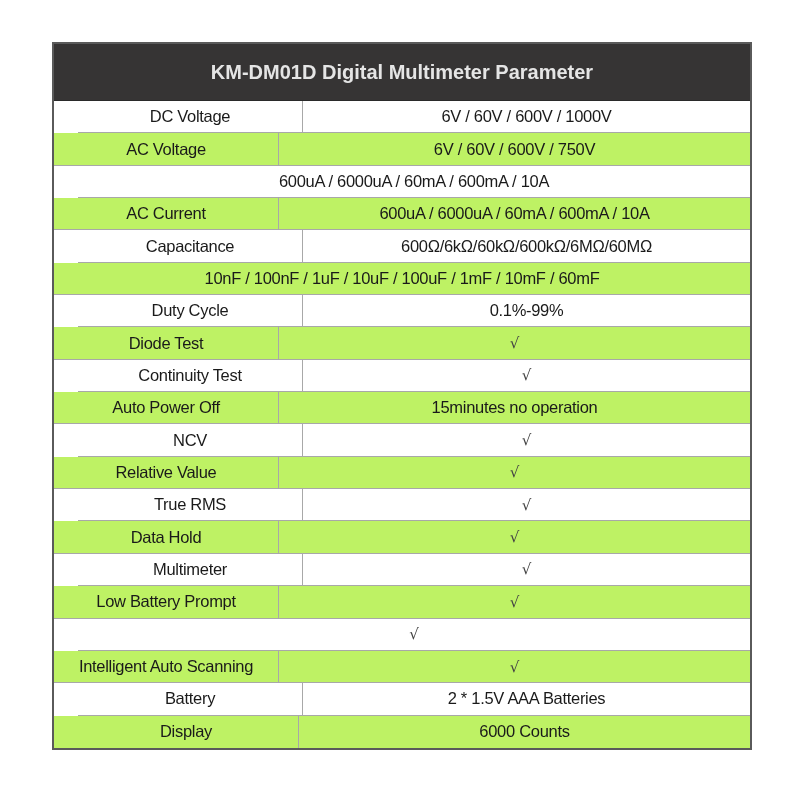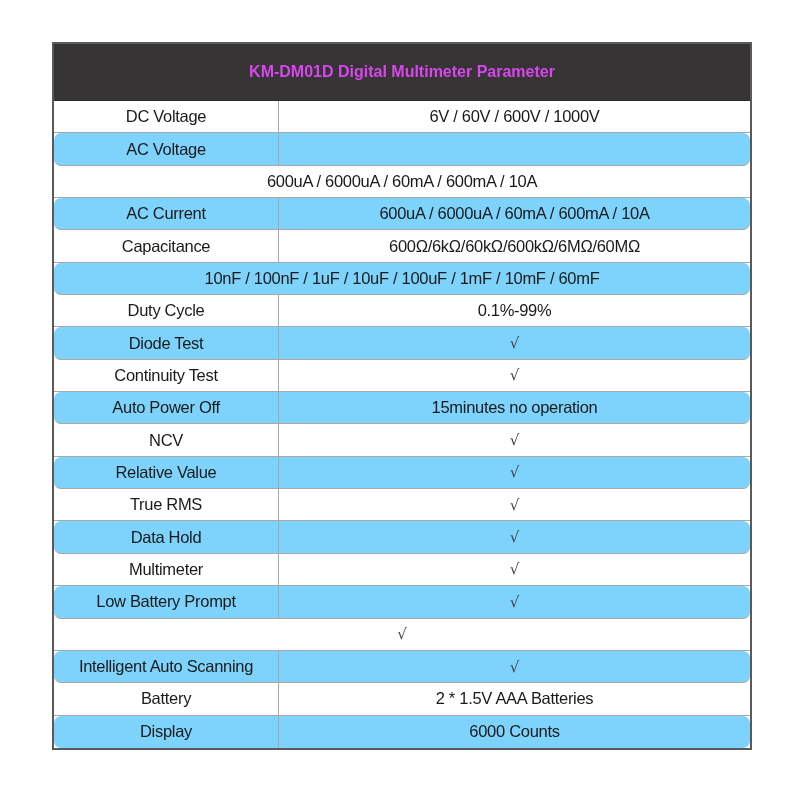--- a/index.html
+++ b/index.html
@@ -16,41 +16,42 @@
       top: 42px;
       width: 700px;
       border: 2px solid #5a5a5a;
       box-sizing: border-box;
       font-family: "Liberation Sans", sans-serif;
       color: #1a1a1a;
     }
     .header {
       height: 56px;
       background: #363434;
-      color: #d946ef;
+      color: #e5e5e5;
       font-weight: bold;
-      font-size: 16px;
+      font-size: 20px;
       display: flex;
       align-items: center;
       justify-content: center;
       letter-spacing: 0px;
       border-bottom: 1px solid #2a2a2a;
     }
     .row {
       display: flex;
       height: 32.35px;
       border-bottom: 1.5px solid #a8a8a8;
       box-sizing: border-box;
       font-size: 16.5px;
     }
     .row:last-child {
       border-bottom: none;
+      padding-left: 20px;
     }
-    .row.odd { background: #ffffff; }
-    .row.even { background: #7dd3fc; border-radius: 7px; }
+    .row.odd { background: #ffffff; margin-left: 24px; }
+    .row.even { background: #bef264; }
     .cell-label {
       width: 225px;
       border-right: 1.5px solid #a8a8a8;
       display: flex;
       align-items: center;
       justify-content: center;
       white-space: nowrap;
       letter-spacing: -0.3px;
       box-sizing: border-box;
     }
@@ -73,20 +74,21 @@
 
 <div class="spec-table">
   <div class="header">KM-DM01D Digital Multimeter Parameter</div>
 
   <div class="row odd">
     <div class="cell-label">DC Voltage</div>
     <div class="cell-value">6V / 60V / 600V / 1000V</div>
   </div>
   <div class="row even">
     <div class="cell-label">AC Voltage</div>
+    <div class="cell-value">6V / 60V / 600V / 750V</div>
   </div>
   <div class="row odd">
     <div class="cell-value">600uA / 6000uA / 60mA / 600mA / 10A</div>
   </div>
   <div class="row even">
     <div class="cell-label">AC Current</div>
     <div class="cell-value">600uA / 6000uA / 60mA / 600mA / 10A</div>
   </div>
   <div class="row odd">
     <div class="cell-label">Capacitance</div>

